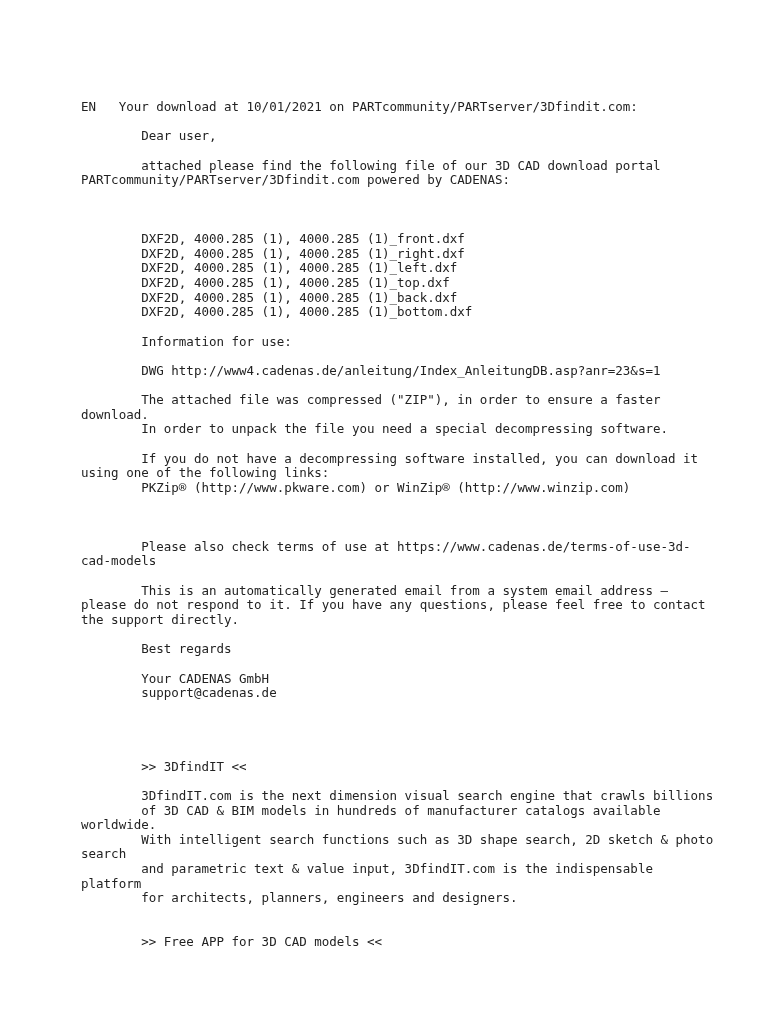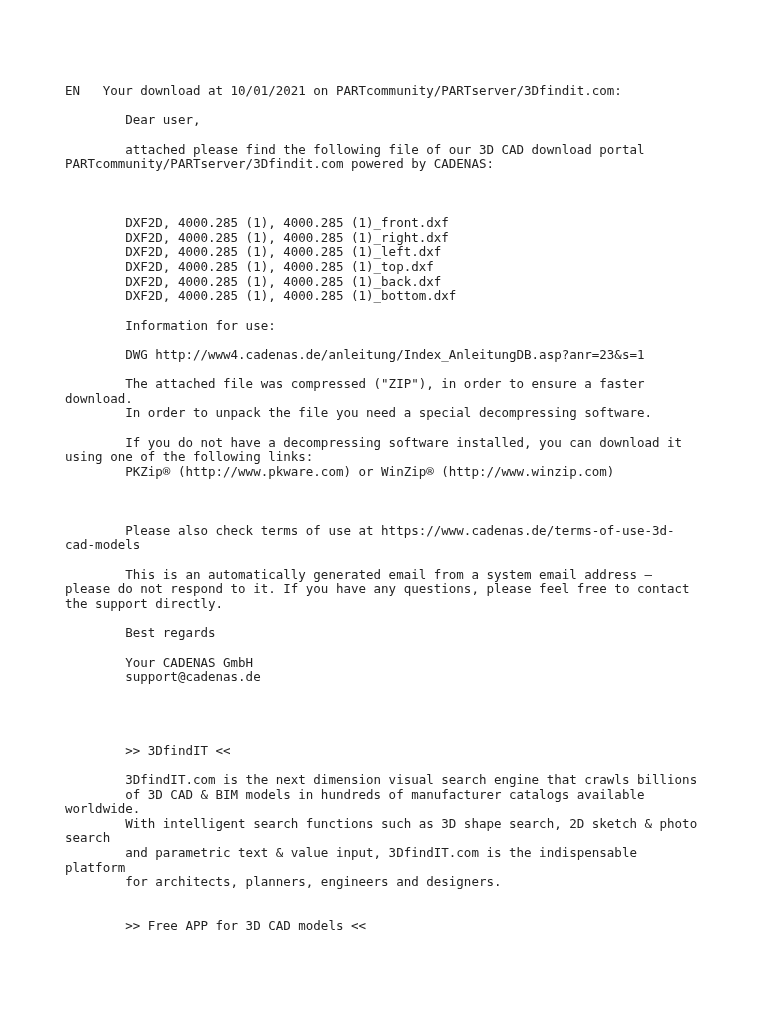--- a/index.html
+++ b/index.html
@@ -19,21 +19,21 @@
     left: 0;
     top: 0;
     width: 768px;
     height: 1024px;
     background: #ffffff;
   }
   .doc-text {
     position: absolute;
     left: 65px;
     top: 84px;
-    margin: 0;
+    margin: 16px;
     padding: 0;
     font-family: "DejaVu Sans Mono", monospace;
     font-size: 12.5px;
     line-height: 14.65px;
     color: #222222;
     white-space: pre;
     letter-spacing: 0;
   }
 </style>
 </head>

